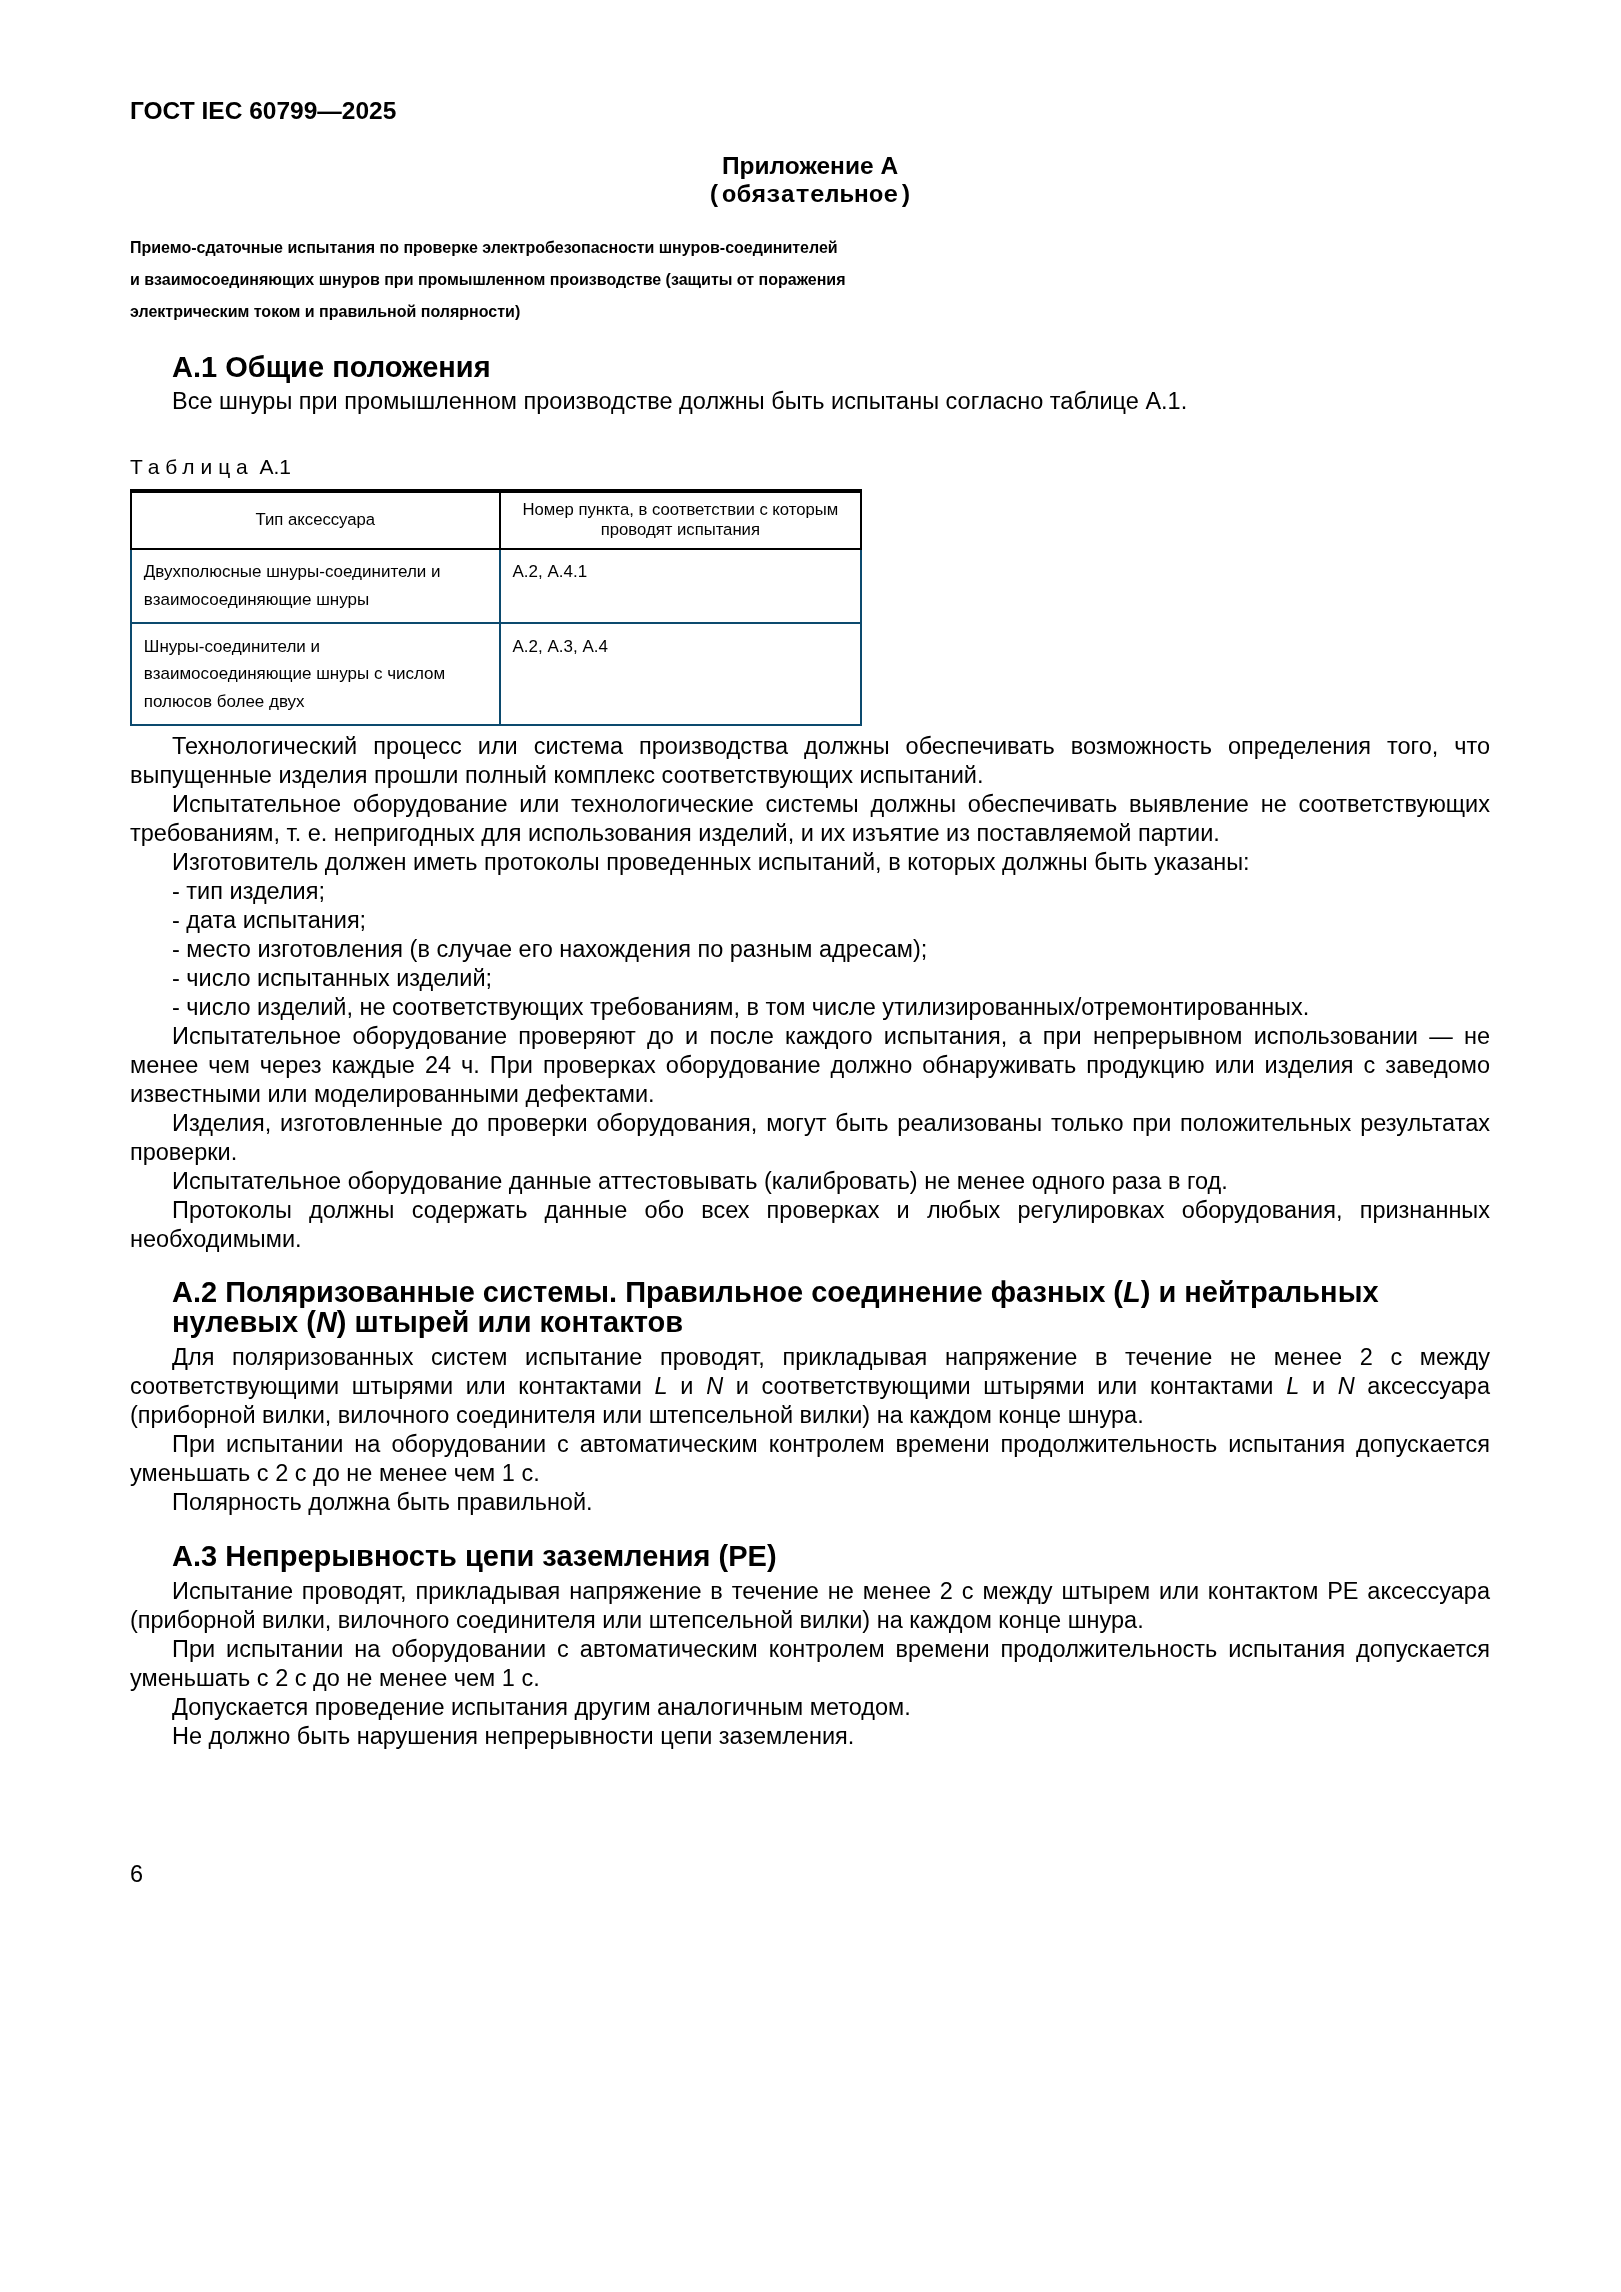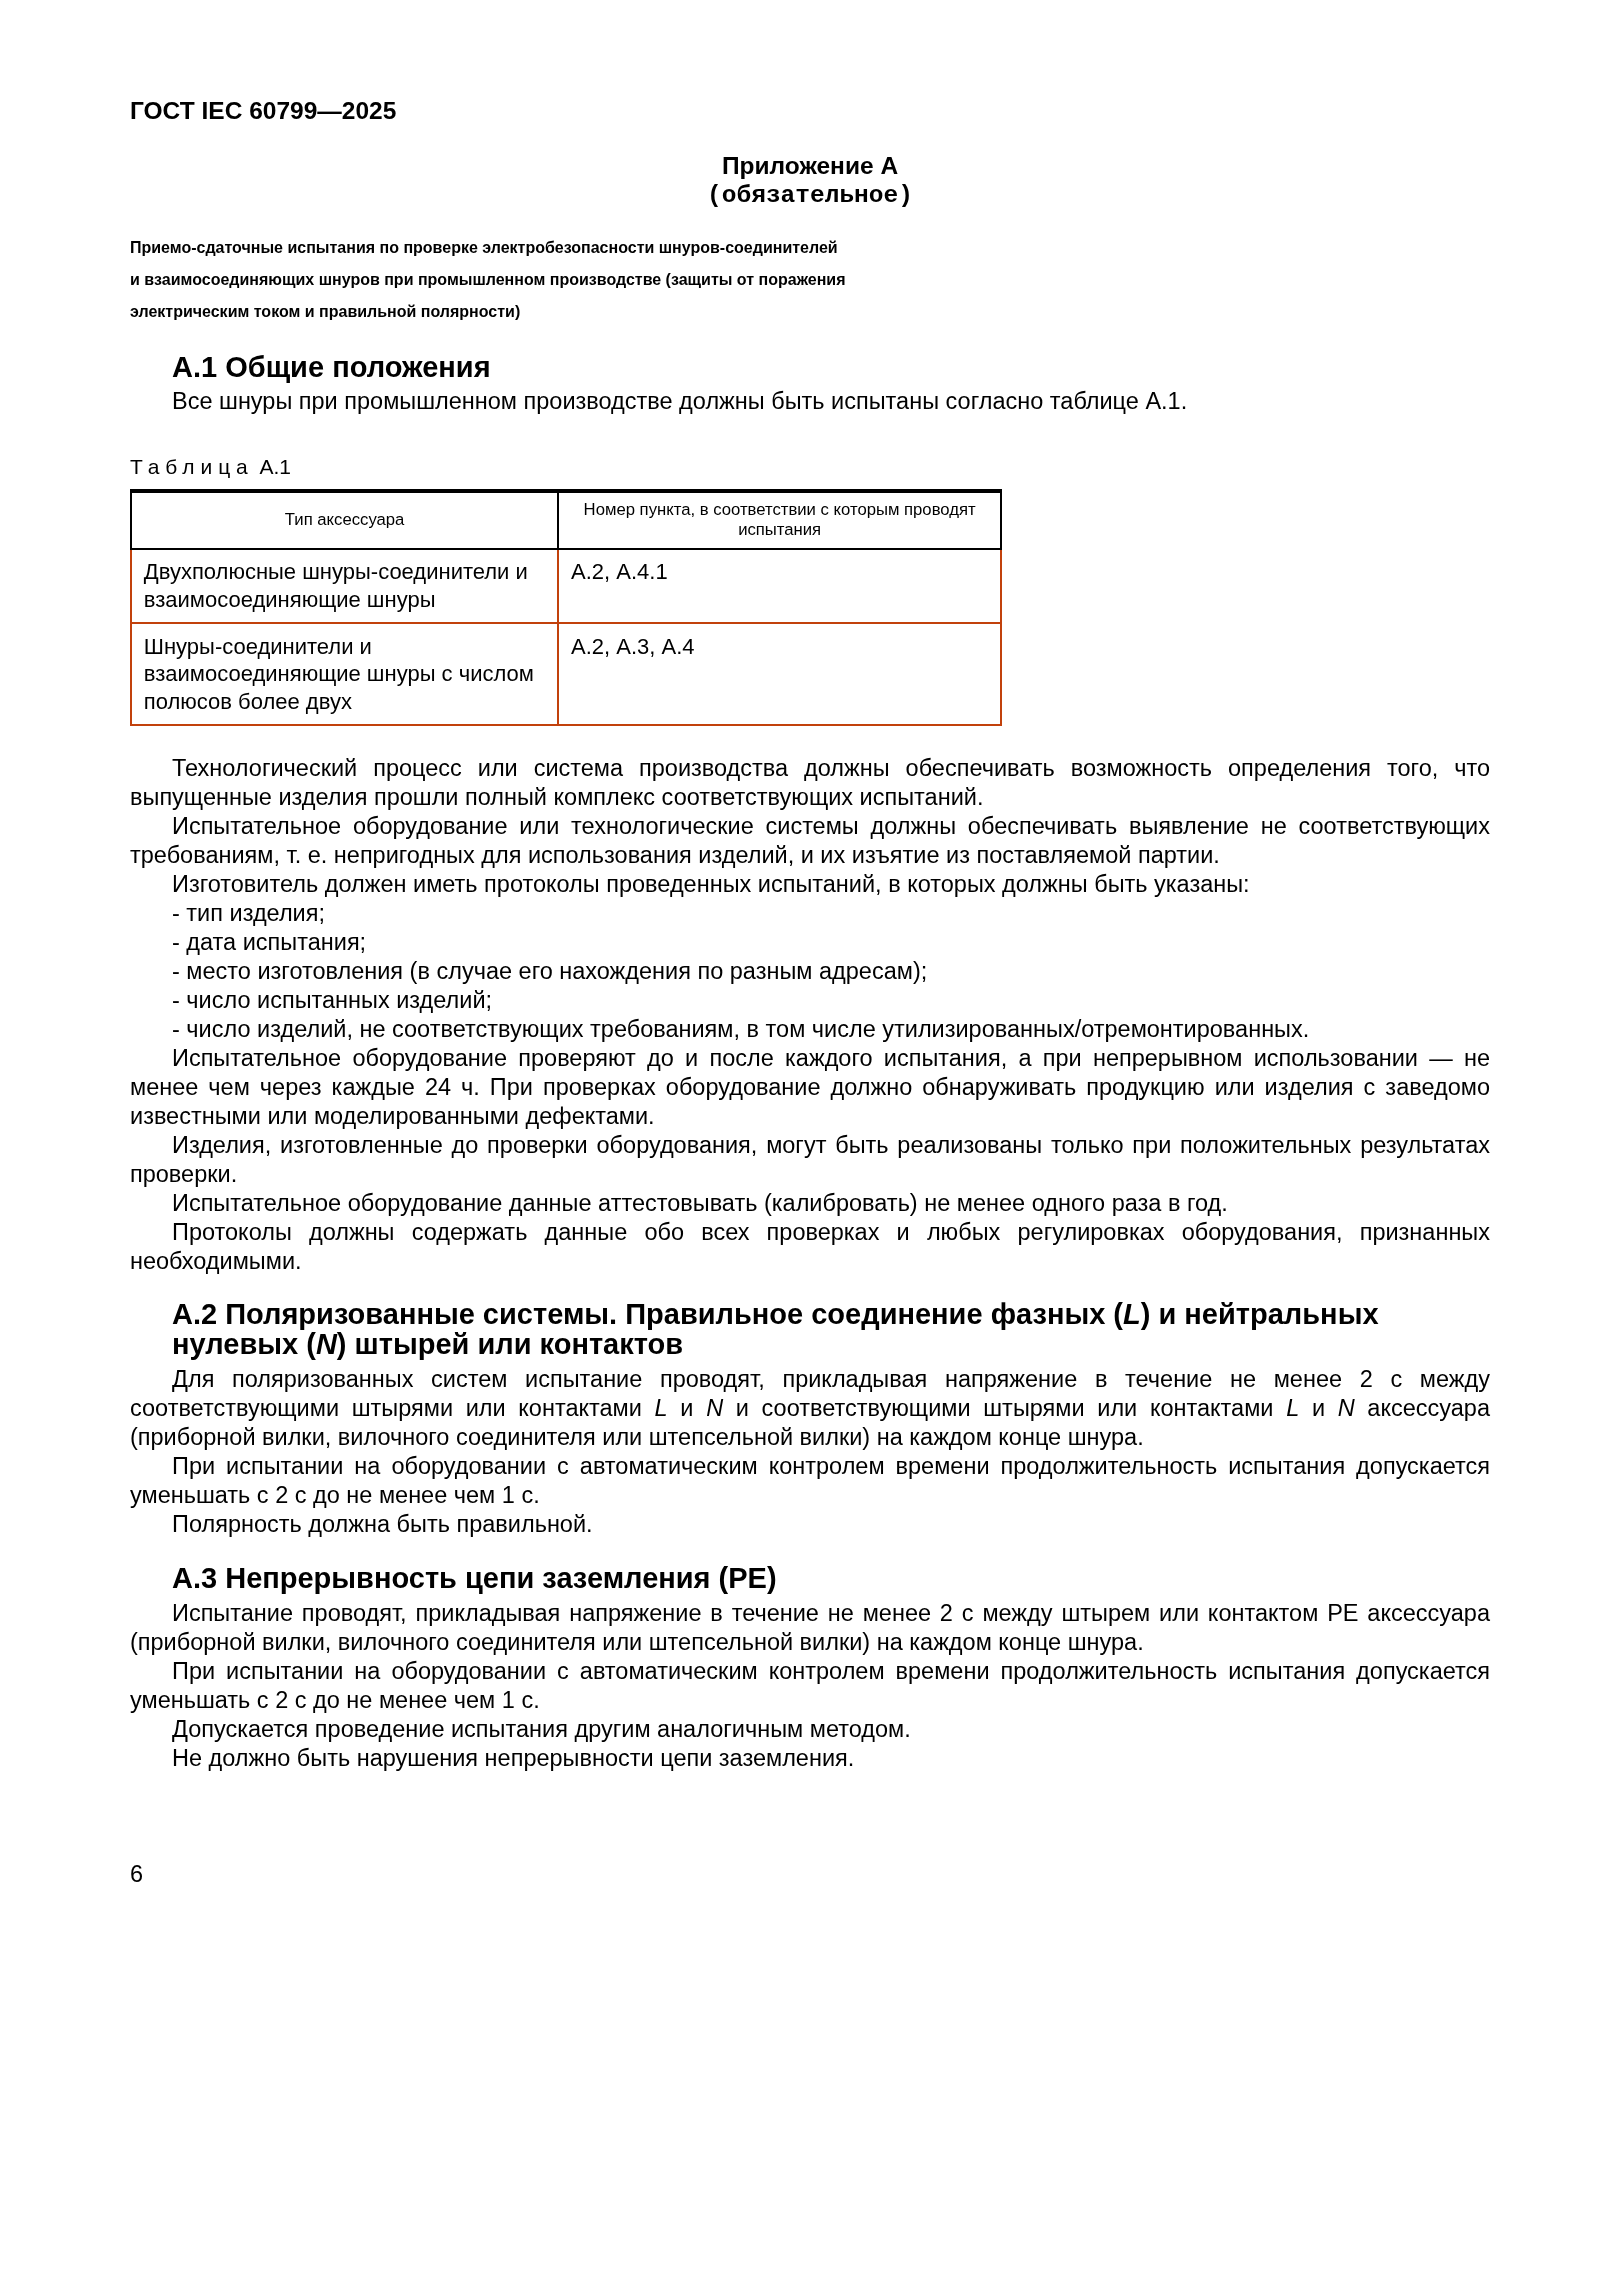--- a/index.html
+++ b/index.html
@@ -61,37 +61,37 @@
   .italic { font-style: italic; }
   .table-label {
     margin-top: 37px;
     font-size: 21px;
     line-height: 27.4px;
   }
   .table-label .spaced { letter-spacing: 5.9px; }
   table.a1-table {
     border-collapse: collapse;
     margin-top: 7.8px;
-    width: 872px;
+    width: 732px;
     border: 2px solid #000;
     border-top: 4.9px solid #000;
-    margin-bottom: 28px;
+    margin-bottom: 6px;
   }
   table.a1-table th {
     border: 2px solid #000;
     font-weight: normal;
     font-size: 16.7px;
     line-height: 20.6px;
     padding: 6.9px 5.9px;
     text-align: center;
     vertical-align: middle;
   }
   table.a1-table td {
-    border: 2px solid #c2410c;
-    font-size: 22px;
+    border: 2px solid #0c4a6e;
+    font-size: 17px;
     line-height: 27.4px;
     padding: 8.8px 11.8px;
     vertical-align: top;
     text-align: left;
   }
   table.a1-table td.clauses {
   }
   col.c1 { width: 428px; }
   col.c2 { width: 444px; }
   .page-number {

